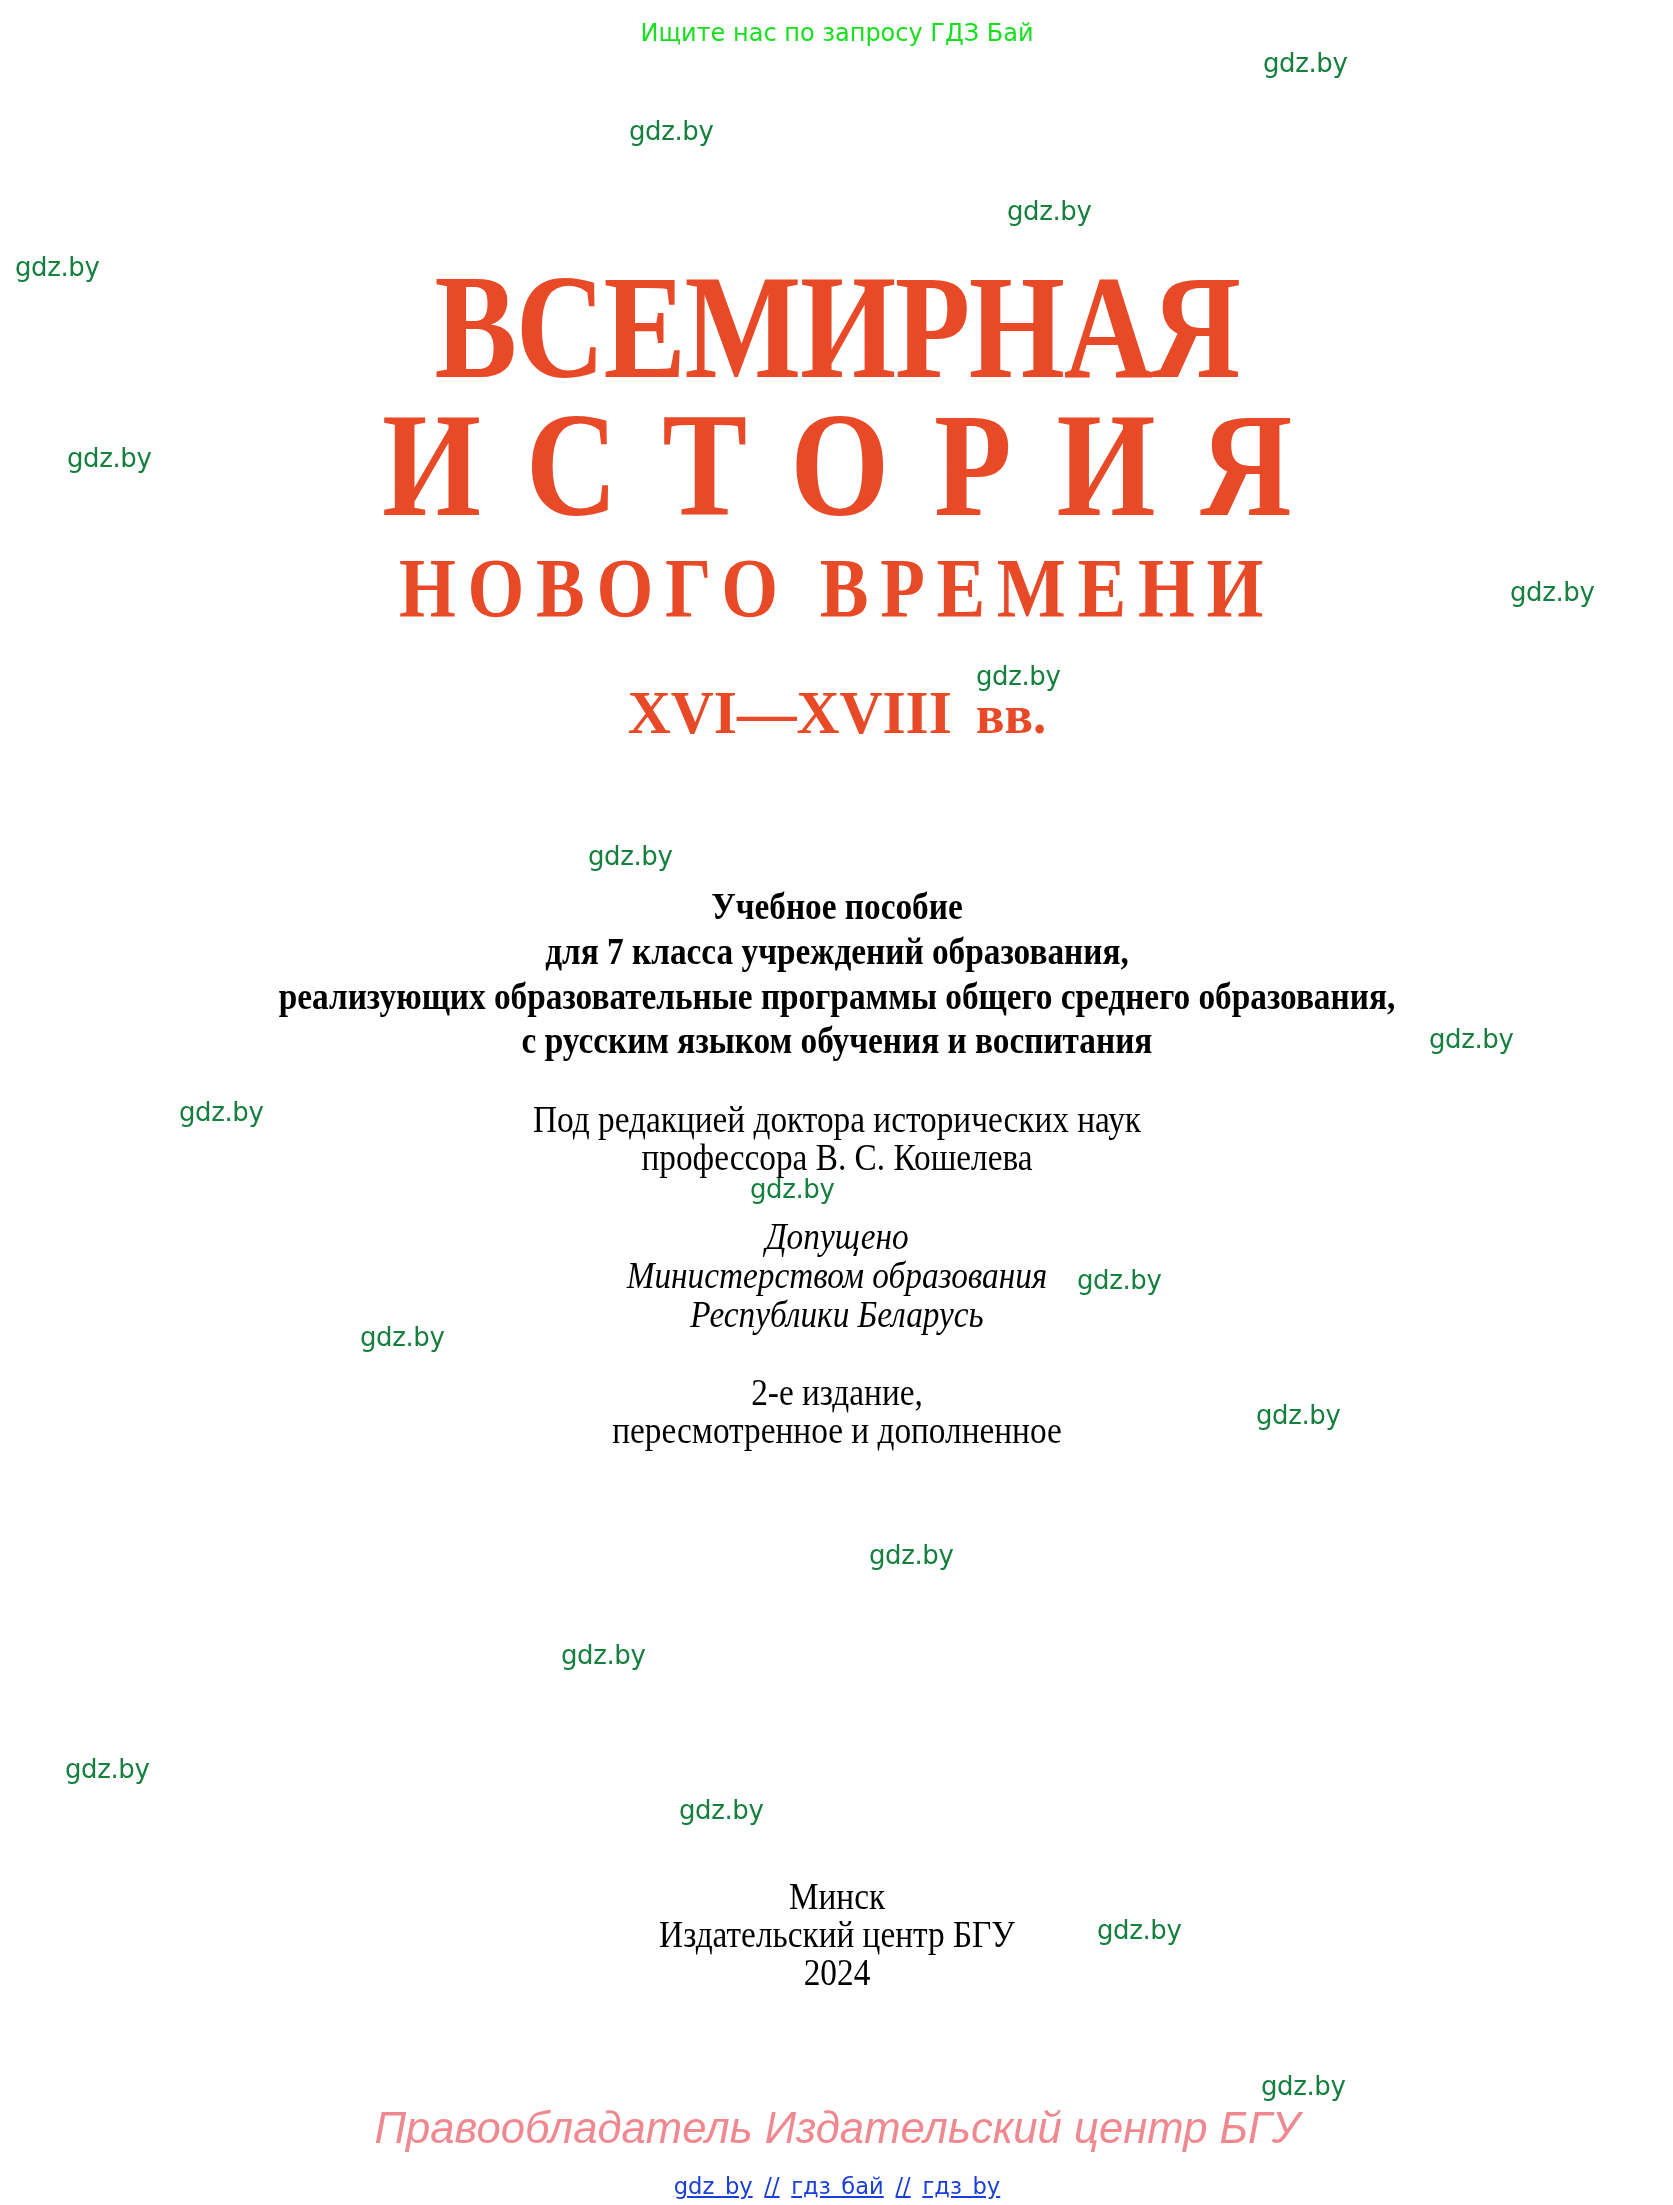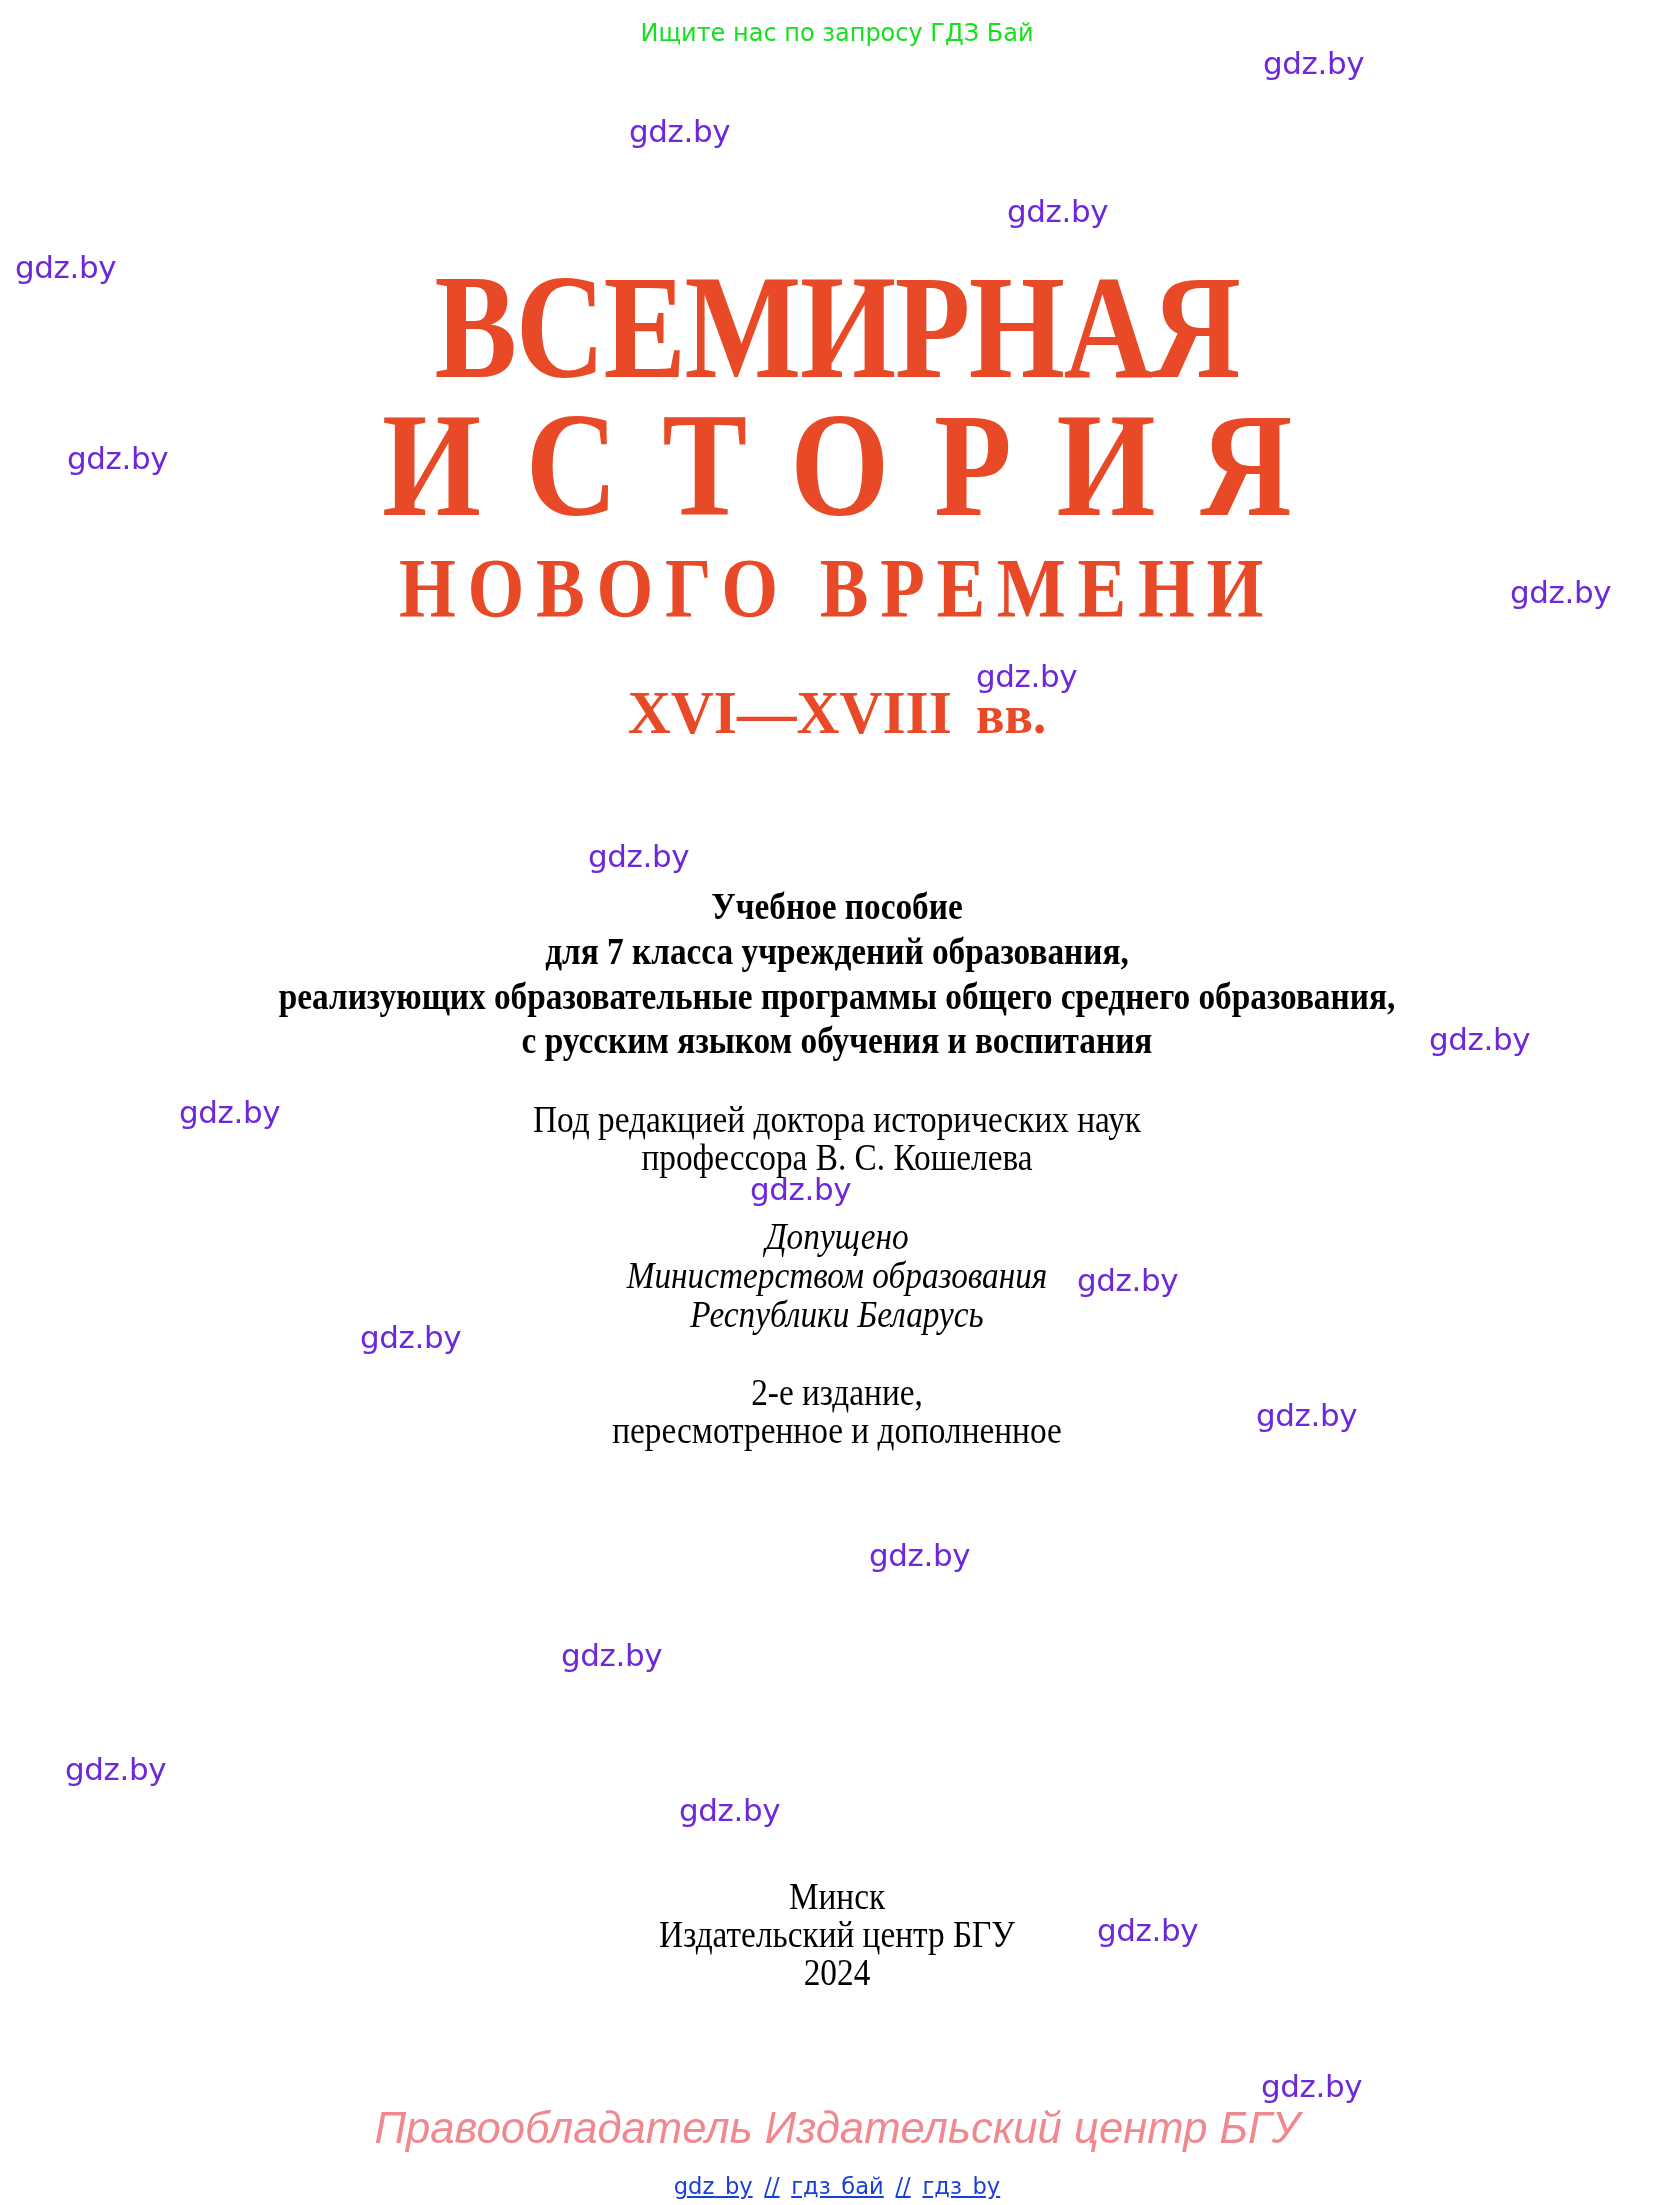--- a/index.html
+++ b/index.html
@@ -1,21 +1,21 @@
 <!DOCTYPE html>
 <html style="font-size:13.4px"><head>
 <meta charset="utf-8">
 <style>
   html, body { margin: 0; padding: 0; background: #ffffff; }
   body { width: 1674px; height: 2205px; position: relative; overflow: hidden; }
   .abs { position: absolute; white-space: nowrap; }
   .center { left: 0; width: 1674px; text-align: center; }
   .header-link { position: absolute; left: 0; width: 1674px; top: 1.7px; text-align: center;
     font-family: "DejaVu Sans", sans-serif; font-size: 24px; color: #16e01e; line-height: 30px; margin-top: 16px; }
-  .wm { position: absolute; font-family: "DejaVu Sans", sans-serif; font-size: 31px; color: #6d28d9;
+  .wm { position: absolute; font-family: "DejaVu Sans", sans-serif; font-size: 26px; color: #15803d;
     line-height: 25px; white-space: nowrap; letter-spacing: -0.4px; }
 
   .title-red { font-family: "Liberation Serif", serif; font-weight: bold; color: #e84a27; }
   .t-line1 { top: 252px; font-size: 149px; line-height: 149px; transform: scaleX(0.83); transform-origin: center; letter-spacing: -1.7px; }
   .t-line2 { top: 391px; font-size: 148px; line-height: 148px; letter-spacing: 52px; transform: scaleX(0.86); transform-origin: center; text-indent: 52px; }
   .t-line3 { top: 547px; font-size: 84px; line-height: 84px; letter-spacing: 13.4px; transform: scaleX(0.87); transform-origin: center; }
   .t-line4 { top: 679px; font-size: 62px; line-height: 67px; transform: scaleX(0.96); transform-origin: center; }
   .t-line4 .bb { margin-left: 25px; font-size: 55px; }
 
   .sub-bold { font-family: "Liberation Serif", serif; font-weight: bold; color: #000; font-size: 37px; line-height: 45px; transform: scaleX(0.9); transform-origin: center; }

